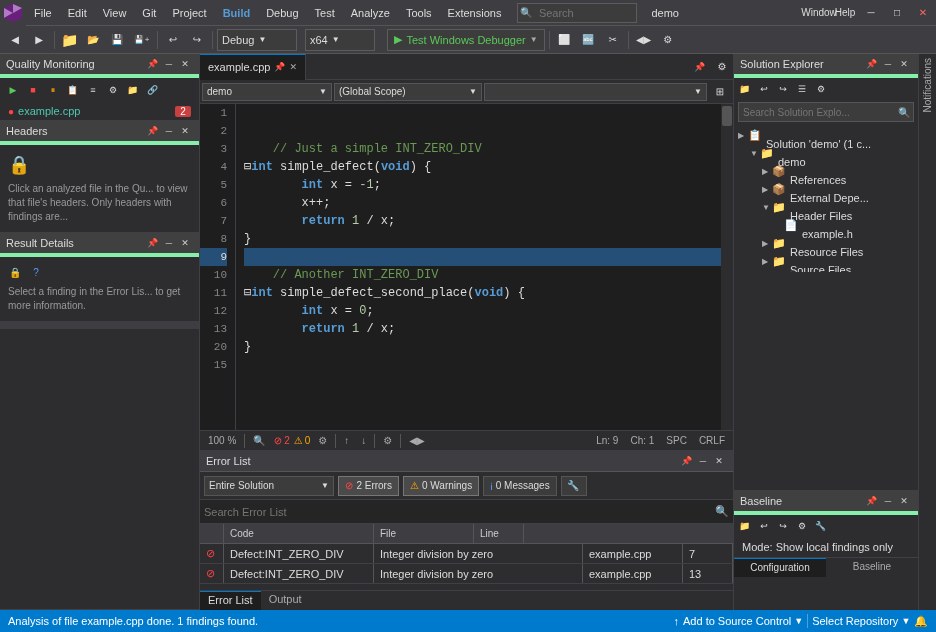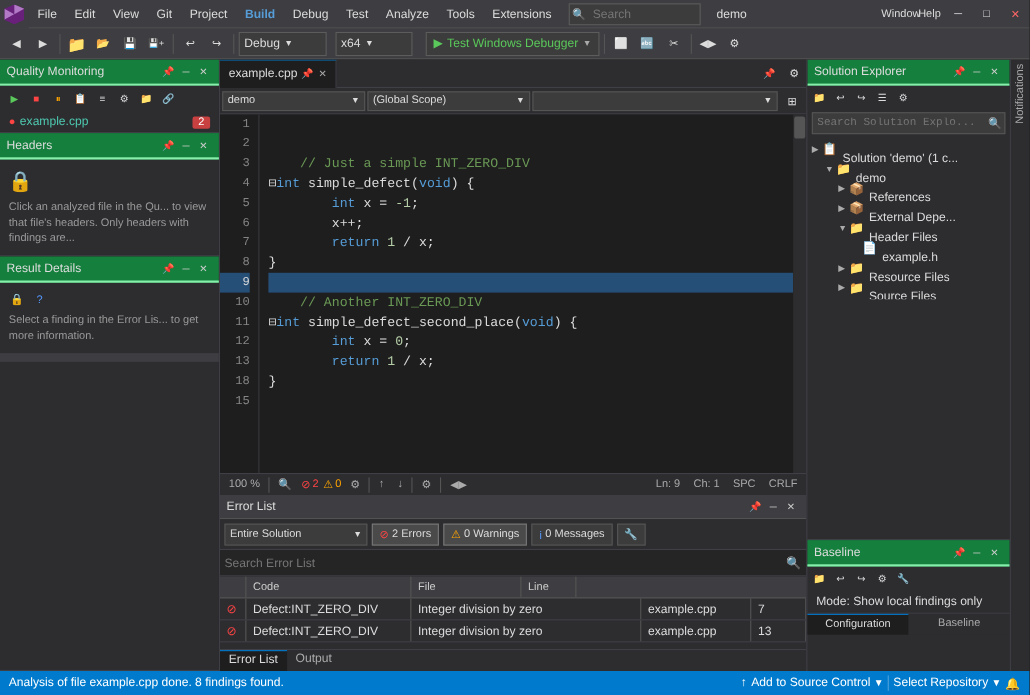--- a/index.html
+++ b/index.html
@@ -24,21 +24,21 @@
     .toolbar-dropdown { display: flex; align-items: center; background: #3c3c3c; border: 1px solid #5c5c5c; height: 22px; padding: 0 4px; cursor: pointer; color: #dcdcdc; font-size: 11px; }
     .toolbar-dropdown-arrow { margin-left: 4px; font-size: 8px; }
     .debug-config { width: 80px; }
     .platform-config { width: 70px; }
     .debug-run { display: flex; align-items: center; gap: 2px; margin-left: 4px; }
     .debug-run-btn { display: flex; align-items: center; background: #3c3c3c; border: 1px solid #5c5c5c; height: 22px; padding: 0 6px; cursor: pointer; color: #5ac85a; font-size: 11px; gap: 4px; }
 
     
     .left-panels { display: flex; flex-direction: column; width: 200px; min-width: 200px; background: #2d2d30; border-right: 1px solid #3f3f46; }
     .panel { background: #2d2d30; border-bottom: 1px solid #3f3f46; }
-    .panel-header { display: flex; align-items: center; background: #15803d; height: 24px; padding: 0 6px; border-bottom: 2px solid #86efac; justify-content: space-between; }
+    .panel-header { display: flex; align-items: center; background: #404040; height: 24px; padding: 0 6px; border-bottom: 4px solid #86efac; justify-content: space-between; }
     .panel-title { font-size: 11px; color: #dcdcdc; flex: 1; }
     .panel-btn { width: 16px; height: 16px; display: flex; align-items: center; justify-content: center; cursor: pointer; color: #ccc; font-size: 9px; }
     .quality-panel { flex: 0 0 auto; }
     .quality-toolbar { display: flex; align-items: center; gap: 2px; padding: 2px 4px; background: #2d2d30; height: 24px; }
     .quality-btn { width: 18px; height: 18px; display: flex; align-items: center; justify-content: center; cursor: pointer; font-size: 9px; color: #dcdcdc; }
     .file-item { display: flex; align-items: center; padding: 3px 8px; gap: 4px; cursor: pointer; }
     .file-name { color: #4ec9b0; font-size: 11px; flex: 1; }
     .file-badge { background: #c94040; color: white; font-size: 10px; padding: 0 4px; border-radius: 2px; min-width: 16px; text-align: center; }
 
     .headers-panel { flex: 0 0 auto; }
@@ -58,36 +58,36 @@
     .editor-tab-close { font-size: 9px; cursor: pointer; color: #aaa; }
     .editor-toolbar-row { display: flex; align-items: center; background: #2d2d30; height: 24px; border-bottom: 1px solid #3f3f46; gap: 2px; padding: 0 2px; }
     .editor-dropdown { display: flex; align-items: center; background: #3c3c3c; border: 1px solid #555; height: 18px; padding: 0 4px; font-size: 10px; color: #dcdcdc; cursor: pointer; }
 
     .code-editor { flex: 1; display: flex; overflow: hidden; font-family: 'Consolas', 'Courier New', monospace; font-size: 12px; }
     .line-numbers { width: 36px; background: #1e1e1e; color: #858585; text-align: right; padding-right: 8px; padding-top: 0; line-height: 18px; user-select: none; border-right: 1px solid #3f3f46; }
     .line-num { height: 18px; display: flex; align-items: center; justify-content: flex-end; font-size: 11px; }
     .code-content { flex: 1; background: #1e1e1e; padding-left: 8px; line-height: 18px; overflow: hidden; color: #dcdcdc; }
     .code-line { height: 18px; white-space: pre; font-size: 12px; }
     .code-line.highlighted { background: #264f78; }
-    .kw { color: #569cd6; }
+    .kw { color: #569cd6; font-weight: bold; }
     .cm { color: #6a9955; }
     .num { color: #b5cea8; }
 
     .editor-status { display: flex; align-items: center; background: #2d2d30; height: 20px; border-top: 1px solid #3f3f46; padding: 0 4px; gap: 4px; font-size: 10px; color: #aaa; }
     .status-item { padding: 0 4px; display: flex; align-items: center; gap: 2px; }
     .status-errors { color: #f44; display: flex; align-items: center; gap: 2px; }
     .status-warnings { color: #ffa500; display: flex; align-items: center; gap: 2px; }
 
     
     .right-panels { display: flex; flex-direction: column; width: 185px; min-width: 185px; background: #2d2d30; border-left: 1px solid #3f3f46; }
     .solution-panel { flex: 1; overflow: hidden; }
     .solution-toolbar { display: flex; align-items: center; padding: 2px 2px; background: #2d2d30; height: 22px; gap: 1px; }
     .sol-btn { width: 18px; height: 18px; display: flex; align-items: center; justify-content: center; cursor: pointer; font-size: 9px; color: #dcdcdc; }
     .solution-search { display: flex; align-items: center; background: #3c3c3c; border: 1px solid #555; height: 20px; margin: 2px 4px; }
-    .solution-search input { background: transparent; border: none; color: #dcdcdc; font-size: 10px; width: 100%; outline: none; padding: 0 4px; font-family: Liberation Mono, monospace; }
+    .solution-search input { background: transparent; border: none; color: #dcdcdc; font-size: 10px; width: 100%; outline: none; padding: 0 4px; }
     .solution-tree { font-size: 11px; padding: 2px 0; overflow: hidden; }
     .tree-item { display: flex; align-items: center; padding: 1px 4px; cursor: pointer; height: 18px; }
     .tree-indent { width: 12px; min-width: 12px; }
     .tree-arrow { width: 10px; font-size: 8px; color: #aaa; cursor: pointer; }
     .tree-icon { width: 16px; font-size: 11px; margin-right: 2px; }
     .tree-label { color: #dcdcdc; font-size: 11px; overflow: hidden; text-overflow: ellipsis; white-space: nowrap; margin-top: 17px; }
     .solution-tabs { display: flex; border-top: 1px solid #3f3f46; }
     .sol-tab { flex: 1; text-align: center; padding: 3px 0; font-size: 10px; cursor: pointer; color: #aaa; background: #2d2d30; }
     .sol-tab.active { background: #1e1e1e; color: #dcdcdc; border-top: 1px solid #007acc; }
 
@@ -313,21 +313,21 @@
           <div class="line-num">4</div>
           <div class="line-num">5</div>
           <div class="line-num">6</div>
           <div class="line-num">7</div>
           <div class="line-num">8</div>
           <div class="line-num" style="background:#264f78; color:#dcdcdc; width:100%;">9</div>
           <div class="line-num">10</div>
           <div class="line-num">11</div>
           <div class="line-num">12</div>
           <div class="line-num">13</div>
-          <div class="line-num">18</div>
+          <div class="line-num">20</div>
           <div class="line-num">15</div>
         </div>
         <div class="code-content">
           <div class="code-line">&nbsp;</div>
           <div class="code-line">&nbsp;</div>
           <div class="code-line">    <span class="cm">// Just a simple INT_ZERO_DIV</span></div>
           <div class="code-line"><span style="color:#d4d4d4;">⊟</span><span class="kw">int</span> simple_defect(<span class="kw">void</span>) {</div>
           <div class="code-line">    &nbsp;&nbsp;&nbsp;&nbsp;<span class="kw">int</span> x = <span class="num">-1</span>;</div>
           <div class="code-line">    &nbsp;&nbsp;&nbsp;&nbsp;x++;</div>
           <div class="code-line">    &nbsp;&nbsp;&nbsp;&nbsp;<span class="kw">return</span> <span class="num">1</span> / x;</div>
@@ -543,21 +543,21 @@
     </div>
 
     <div class="notifications-strip">
       <div class="notif-label">Notifications</div>
     </div>
 
   </div>
 
   <div class="status-bar">
     <div class="status-left">
-      <span>Analysis of file example.cpp done. 8 findings found.</span>
+      <span>Analysis of file example.cpp done. 1 findings found.</span>
     </div>
     <div class="status-right">
       <span>↑</span>
       <div class="status-source-ctrl">
         <span>Add to Source Control</span>
         <span style="font-size:9px;">▼</span>
       </div>
       <div style="width:1px; height:14px; background:rgba(255,255,255,0.3);"></div>
       <div class="status-repo">
         <span>Select Repository</span>

